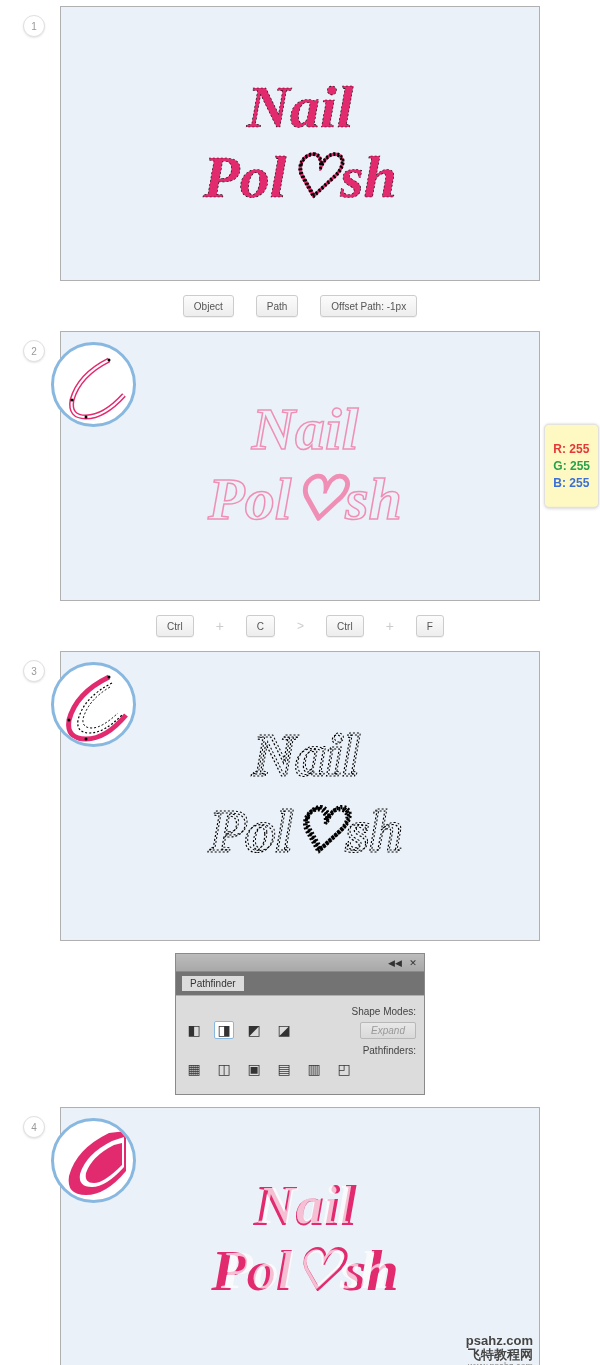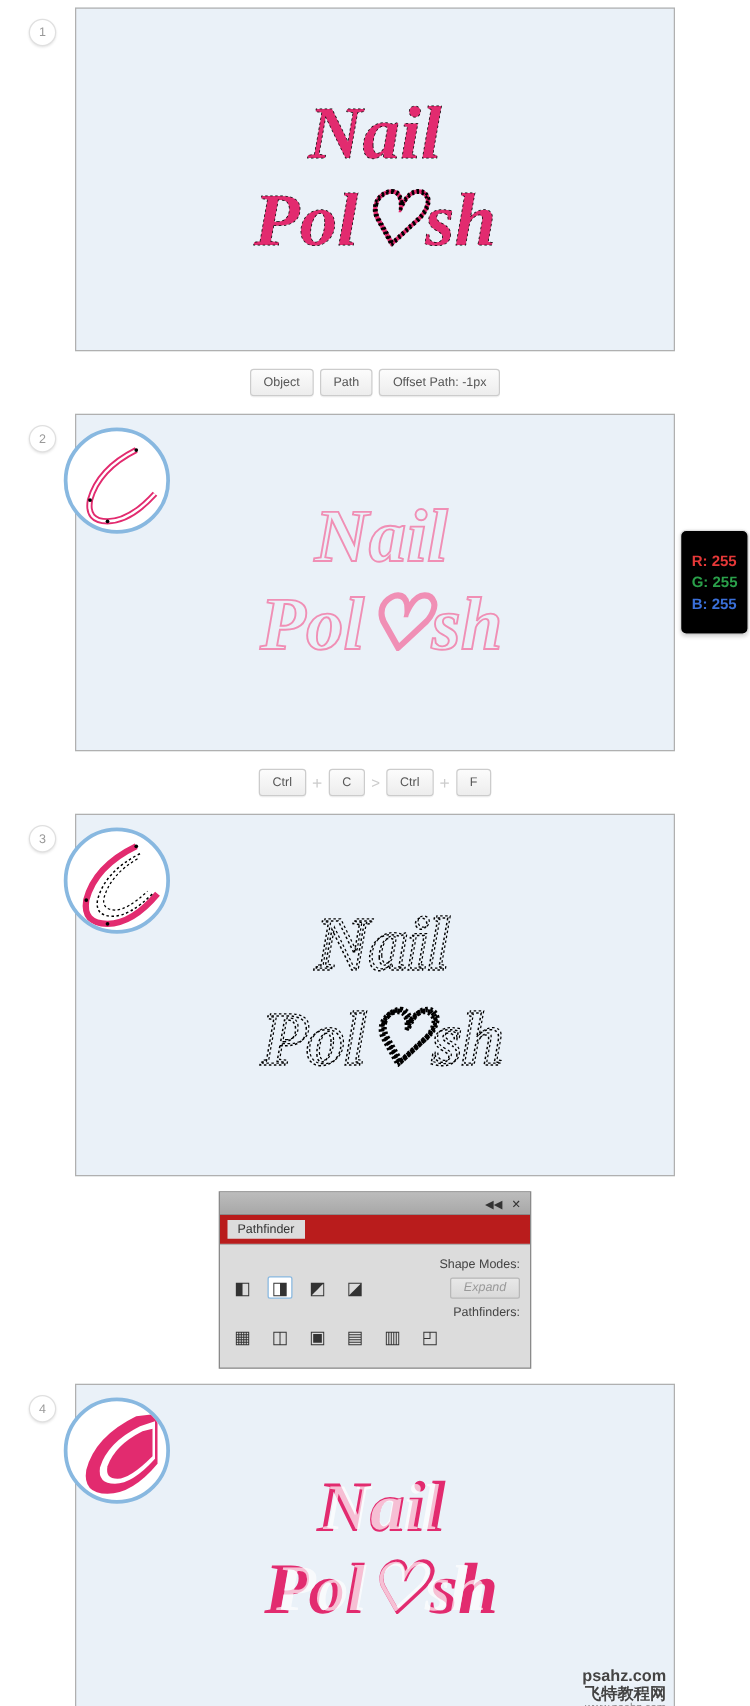--- a/index.html
+++ b/index.html
@@ -37,21 +37,21 @@
       align-items: center;
       justify-content: center;
       font-size: 10px;
       color: #999;
       box-shadow: 0 1px 2px rgba(0,0,0,0.1);
     }
     .action-row {
       display: flex;
       justify-content: center;
       align-items: center;
-      gap: 5px;
+      gap: 22px;
       padding: 8px 0;
       margin: 6px 0;
     }
     .ui-button {
       display: inline-flex;
       align-items: center;
       justify-content: center;
       height: 22px;
       padding: 0 10px;
       background: linear-gradient(#fcfcfc, #ededed);
@@ -67,21 +67,21 @@
     }
     .arrow-sep {
       font-size: 12px;
       color: #ccc;
     }
     .rgb-badge {
       position: absolute;
       right: -60px;
       top: 50%;
       transform: translateY(-50%);
-      background: #000000;
+      background: #fef9c3;
       border: 1px solid #e0e0e0;
       border-radius: 5px;
       padding: 16px 8px;
       font-size: 12px;
       font-weight: bold;
       line-height: 1.4;
       box-shadow: 0 1px 3px rgba(0,0,0,0.15);
     }
     .rgb-r { color: #e53838; }
     .rgb-g { color: #2aa04a; }
@@ -118,21 +118,21 @@
     .panel-header-icon {
       width: 14px;
       height: 12px;
       display: flex;
       align-items: center;
       justify-content: center;
       font-size: 9px;
       color: #333;
     }
     .panel-tab-row {
-      background: #b91c1c;
+      background: #737373;
       padding: 4px 6px;
       border-bottom: 1px solid #b0b0b0;
     }
     .panel-tab {
       display: inline-block;
       background: #dcdcdc;
       padding: 2px 8px;
       font-size: 10px;
       color: #333;
     }

